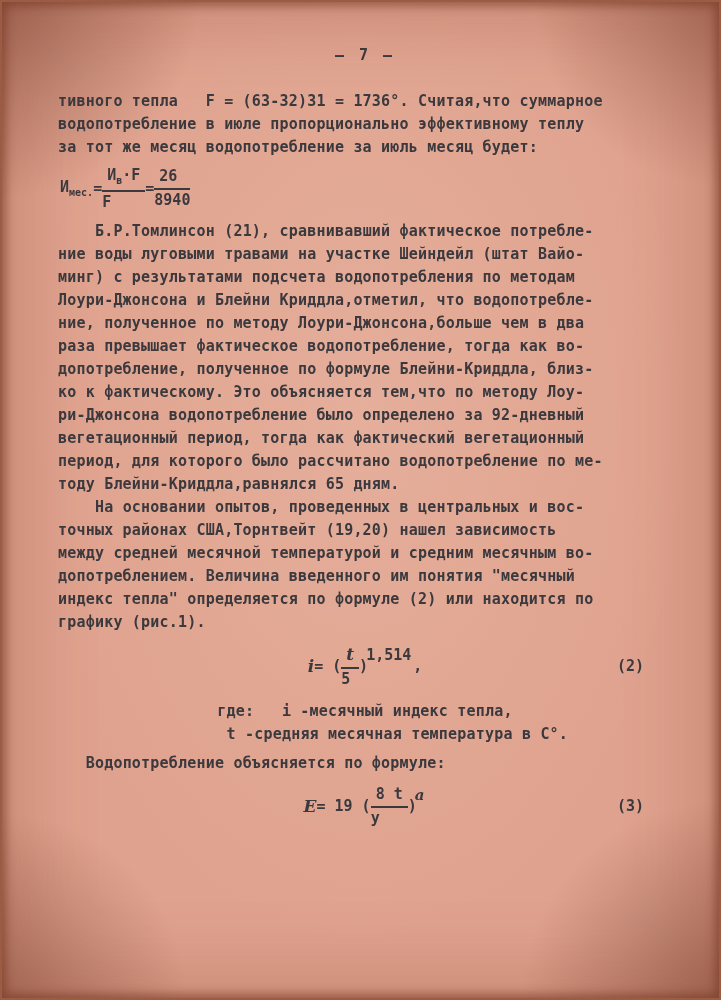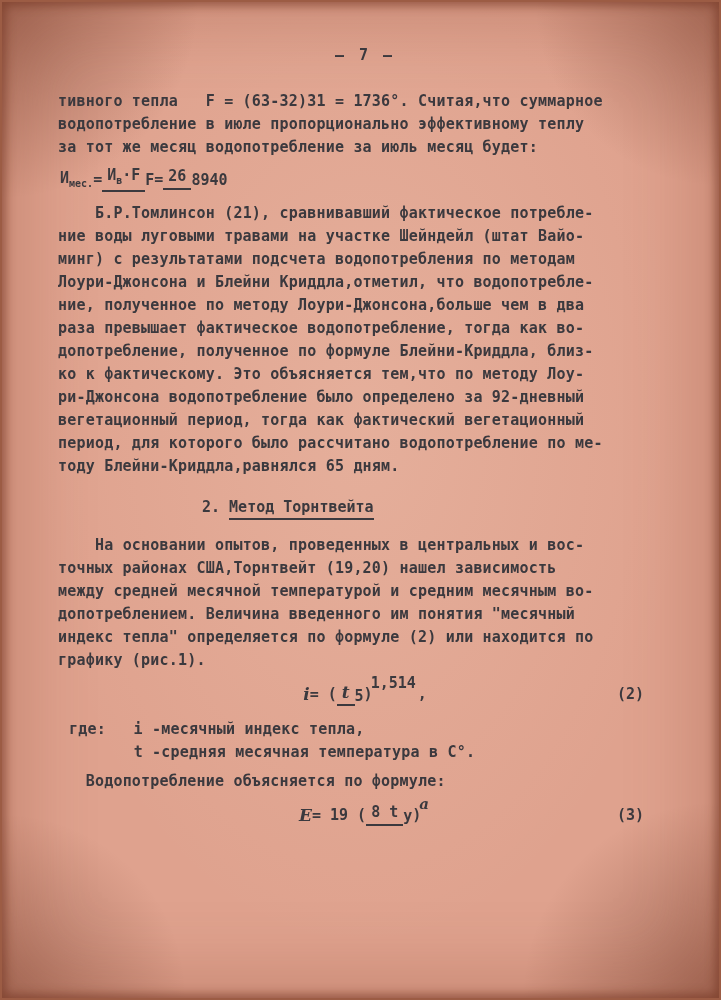--- a/index.html
+++ b/index.html
@@ -33,33 +33,33 @@
     white-space:pre-wrap; line-height:23px; letter-spacing:0.2px;
   }
 
   .formula {
     display:flex; align-items:center; 
     margin:9px 0 10px; line-height:1.05;
   }
   .formula-inline { padding-left:2px; }
   .formula-centered { justify-content:center; position:relative; margin:12px 0; }
 
-  .frac { display:inline-flex; align-items:center; }
+  .frac { display:inline-flex; flex-direction:column; }
   .frac .num { display:block; border-bottom:2px solid #3b393e; padding:0 5px 3px; }
   .frac .den { display:block; padding-top:3px; }
 
   .sub { font-size:10px; vertical-align:sub; }
   .mvar { font-family:"DejaVu Serif", serif; font-style:italic; font-weight:700; font-size:17px; }
   .exp { font-size:15px; position:relative; top:-11px; left:-2px; }
   .formula-label { position:absolute; right:28px; top:50%; transform:translateY(-50%); }
 
   .heading { font-size:15px; font-weight:700; margin:20px 0 18px 144px; white-space:pre; }
   .heading .underlined { border-bottom:2px solid currentColor; padding-bottom:2px; }
 
-  .where { margin:8px 11px 2px; }
+  .where { margin:8px 11px 2px;text-align:center; }
   .intro-line { margin-top:6px; }
 </style>
 </head>
 <body>
 
 <div class="scan">
   <div class="content">
 
     <div class="page-number">— 7 —</div>
 
@@ -87,21 +87,20 @@
 Лоури-Джонсона и Блейни Криддла,отметил, что водопотребле-
 ние, полученное по методу Лоури-Джонсона,больше чем в два
 раза превышает фактическое водопотребление, тогда как во-
 допотребление, полученное по формуле Блейни-Криддла, близ-
 ко к фактическому. Это объясняется тем,что по методу Лоу-
 ри-Джонсона водопотребление было определено за 92-дневный
 вегетационный период, тогда как фактический вегетационный
 период, для которого было рассчитано водопотребление по ме-
 тоду Блейни-Криддла,равнялся 65 дням.</p>
 
-    <h2 class="heading"><span>2. </span><span class="underlined">Метод Торнтвейта</span></h2>
 
     <p class="para">    На основании опытов, проведенных в центральных и вос-
 точных районах США,Торнтвейт (19,20) нашел зависимость
 между средней месячной температурой и средним месячным во-
 допотреблением. Величина введенного им понятия "месячный
 индекс тепла" определяется по формуле (2) или находится по
 графику (рис.1).</p>
 
     <div class="formula formula-centered">
       <span class="mvar">i</span>

